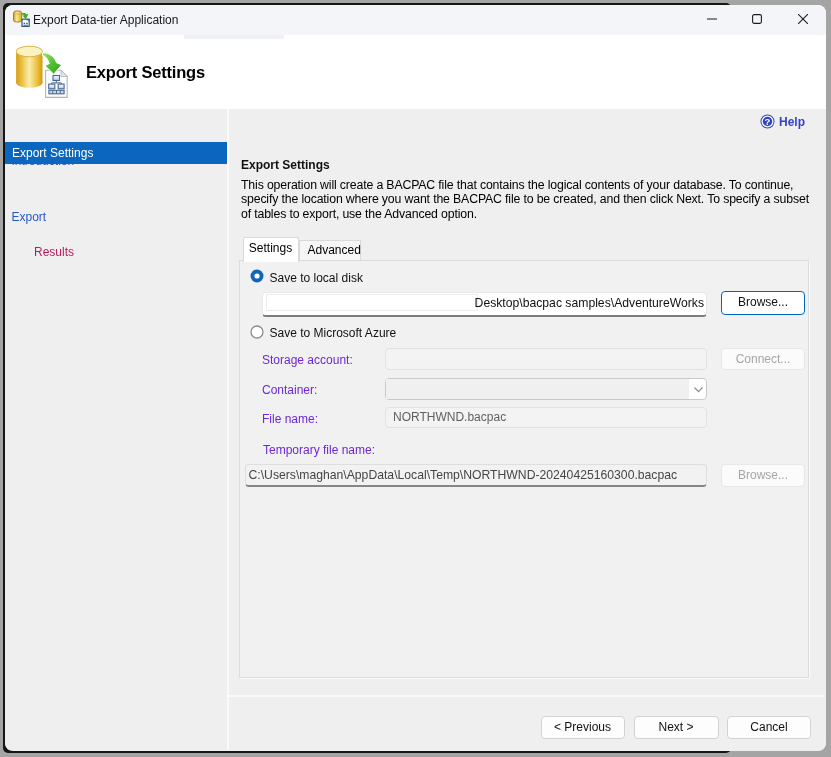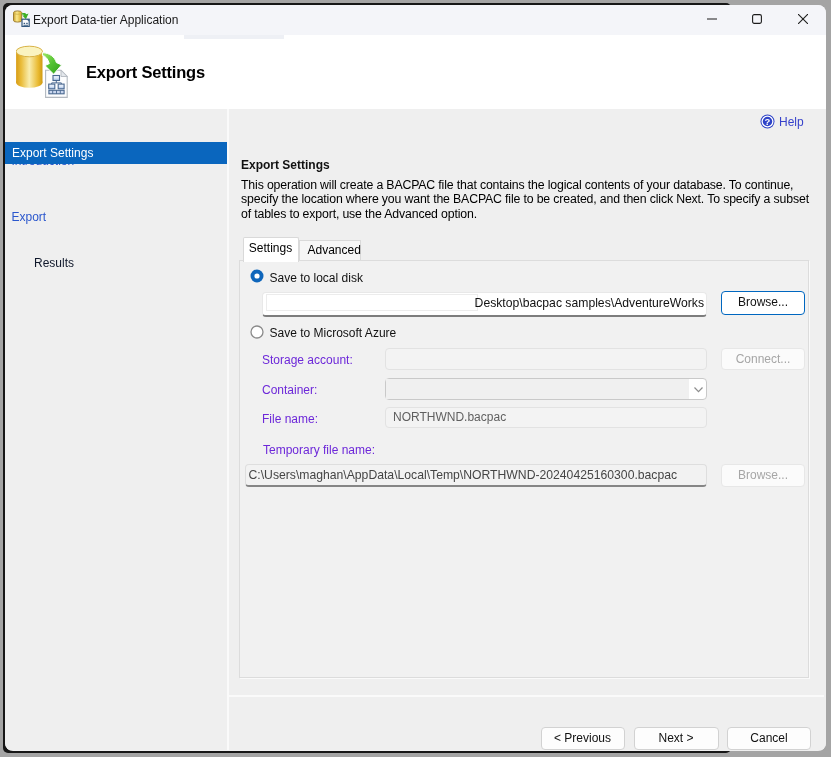--- a/index.html
+++ b/index.html
@@ -14,33 +14,33 @@
   .title-text { left:28px; top:0; height:30px; line-height:30px; font-size:12px; color:#191919; }
   .notch { left:179px; top:30px; width:100px; height:4px; background:#eef0f5; z-index:6; }
   .header { left:0; top:30px; width:100%; height:74px; background:#ffffff; }
   .hdr-title { left:81px; top:57.5px; font-size:16.5px; font-weight:bold; color:#000; letter-spacing:-0.2px; }
   .bodyarea { left:0; top:104px; width:100%; height:641px; background:#efefef; }
   .divider { left:221.5px; top:104px; width:2px; height:641px; background:#fafafa; }
   .nav { font-size:12px;margin-top:36px; }
   .nav-item { left:0; width:221px; height:22px; line-height:22px; padding-left:6.5px; }
   .nav-sel { left:0; top:137px; width:221.5px; height:22px; line-height:22px; padding-left:7px;
              background:#0a66be; color:#ffffff; font-size:12px; }
-  .help-text { left:774px; top:110px; font-size:12px; color:#3742cb; }
+  .help-text { left:774px; top:110px; font-size:12px; color:#3742cb;font-weight:bold; }
   .heading2 { left:236px; top:153px; font-size:12px; font-weight:bold; color:#111; }
   .para { left:236px; top:172.5px; font-size:12.3px; letter-spacing:-0.15px; line-height:14.5px; color:#000000; }
   .tab1 { left:237.5px; top:232px; width:56px; height:25px; background:#fff; border:1px solid #d9d9d9;
           border-bottom:none; border-radius:2px 2px 0 0; font-size:12px; text-align:center; line-height:21px; z-index:3;}
   .tab2 { left:293.5px; top:235px; width:62px; height:20px; background:#f6f6f6; border:1px solid #d9d9d9;
           border-bottom:none; font-size:12px; text-align:center; line-height:18px; z-index:1;padding-left:8px;}
   .panel { left:234px; top:255px; width:570px; height:418px; background:#f1f1f1; border:1px solid #dcdcdc; box-shadow:1px 1px 0 #fafafa; z-index:2;}
   .radio-label { font-size:12px; color:#111; }
   .lbl-dis { font-size:12px; color:#6d28d9; }
   .field-dis { background:#f3f3f3; border:1px solid #e2e2e2; border-radius:4px; }
   .btn { background:#fdfdfd; border:1px solid #d2d2d2; border-radius:4px; font-size:12px;
-         color:#111; text-align:center;margin-top:11px; }
+         color:#111; text-align:center; }
   .btn-dis { background:#fbfbfb; border:1px solid #e7e7e7; border-radius:4px; font-size:12px;
          color:#a6a6a6; text-align:center; }
   .sep { left:222px; top:690px; width:597px; height:2px; background:#fafafa; }
 </style>
 </head>
 <body>
 <div class="win">
     <div class="winc">
   <div class="abs titlebar"></div>
   <div class="abs notch"></div>
@@ -118,21 +118,21 @@
 
     <path d="M26.5 7.6 C 33.5 8.0, 38.6 11.6, 40.4 17.6 L 45.6 19.9 L 37.7 29.2 L 28.9 20.6 L 33.3 18.6 C 31.8 13.9, 29.9 11.2, 26.3 10.4 Z" fill="url(#grn)" stroke="#ffffff" stroke-width="1"></path>
   </svg>
   <div class="abs hdr-title">Export Settings</div>
 
   <div class="abs bodyarea"></div>
   <div class="abs divider"></div>
   <div class="abs nav nav-item" style="top:109px;color:#2b57cd;">Introduction</div>
   <div class="abs nav-sel">Export Settings</div>
   <div class="abs nav nav-item" style="top:165px;color:#2b57cd;">Export</div>
-  <div class="abs nav nav-item" style="top:211px;color:#0f172a;padding-left:29px;">Results</div>
+  <div class="abs nav nav-item" style="top:200px;color:#be185d;padding-left:29px;">Results</div>
 
   <svg class="abs" style="left:755px;top:109px" width="15" height="15" viewBox="0 0 15 15">
     <circle cx="7.5" cy="7.5" r="7" fill="#2e43c7"></circle>
     <circle cx="7.5" cy="7.5" r="5.4" fill="#2e43c7" stroke="#ffffff" stroke-width="1.3"></circle>
     <text x="7.5" y="11" text-anchor="middle" font-size="9.5" font-weight="bold" fill="#fff" font-family="Liberation Sans,sans-serif">?</text>
   </svg>
   <div class="abs help-text">Help</div>
 
   <div class="abs heading2">Export Settings</div>
   <div class="abs para">This operation will create a BACPAC file that contains the logical contents of your database. To continue,<br>specify the location where you want the BACPAC file to be created, and then click Next. To specify a subset<br>of tables to export, use the Advanced option.</div>

